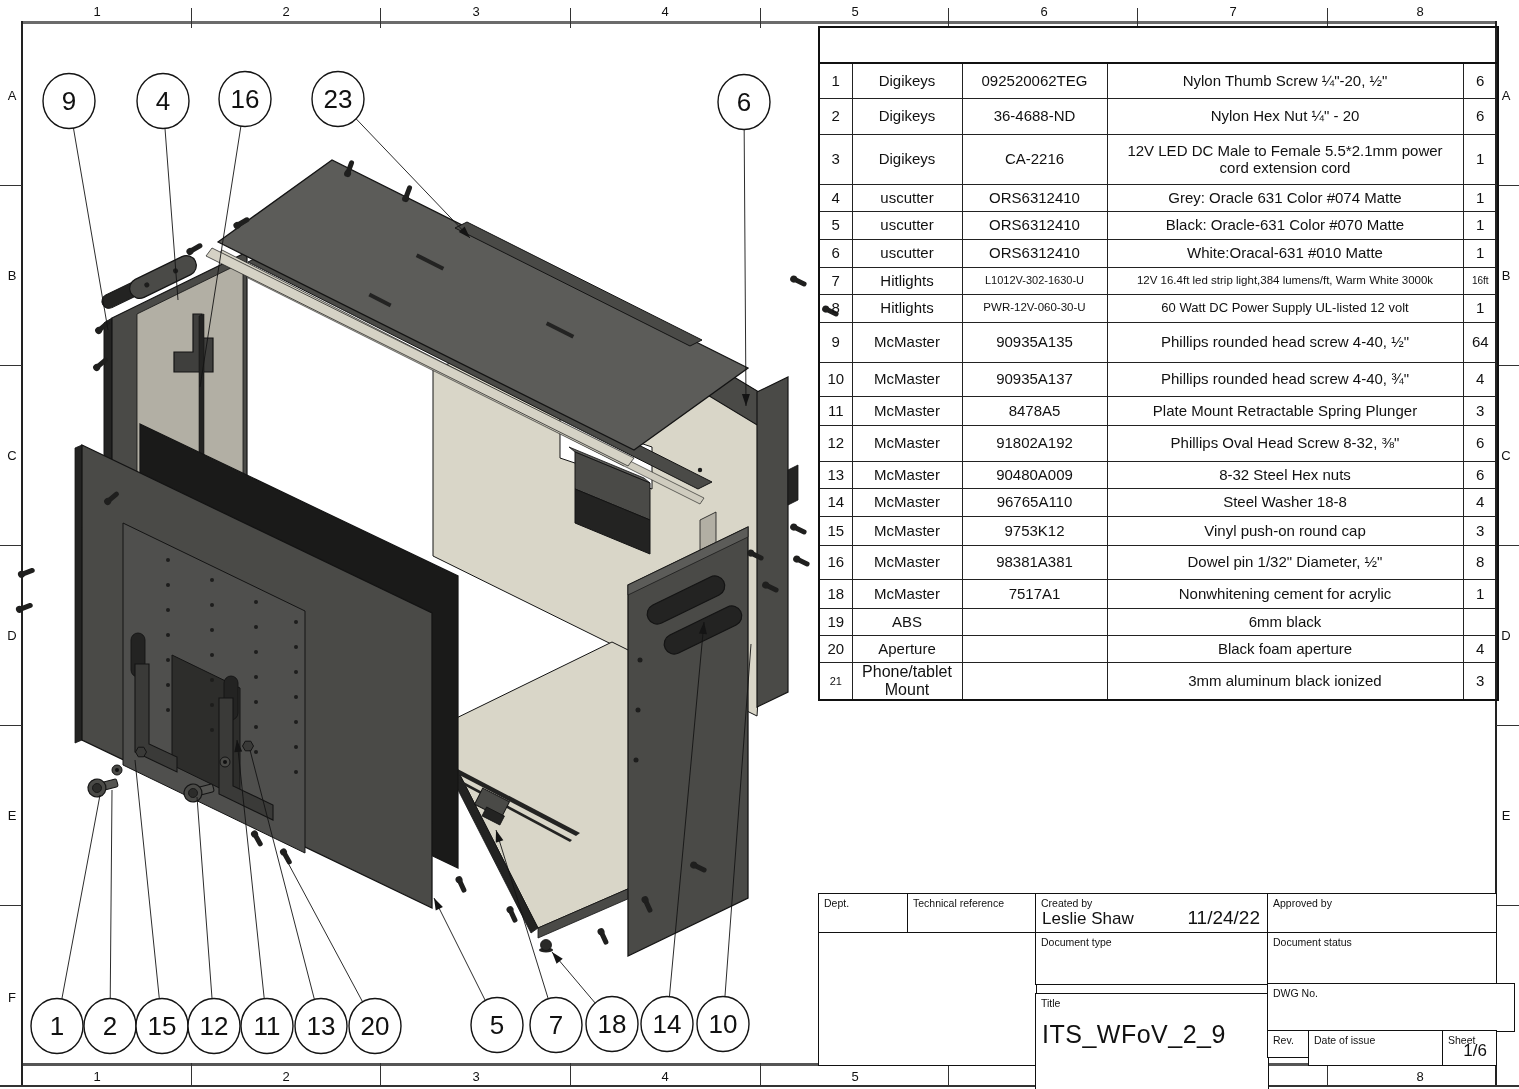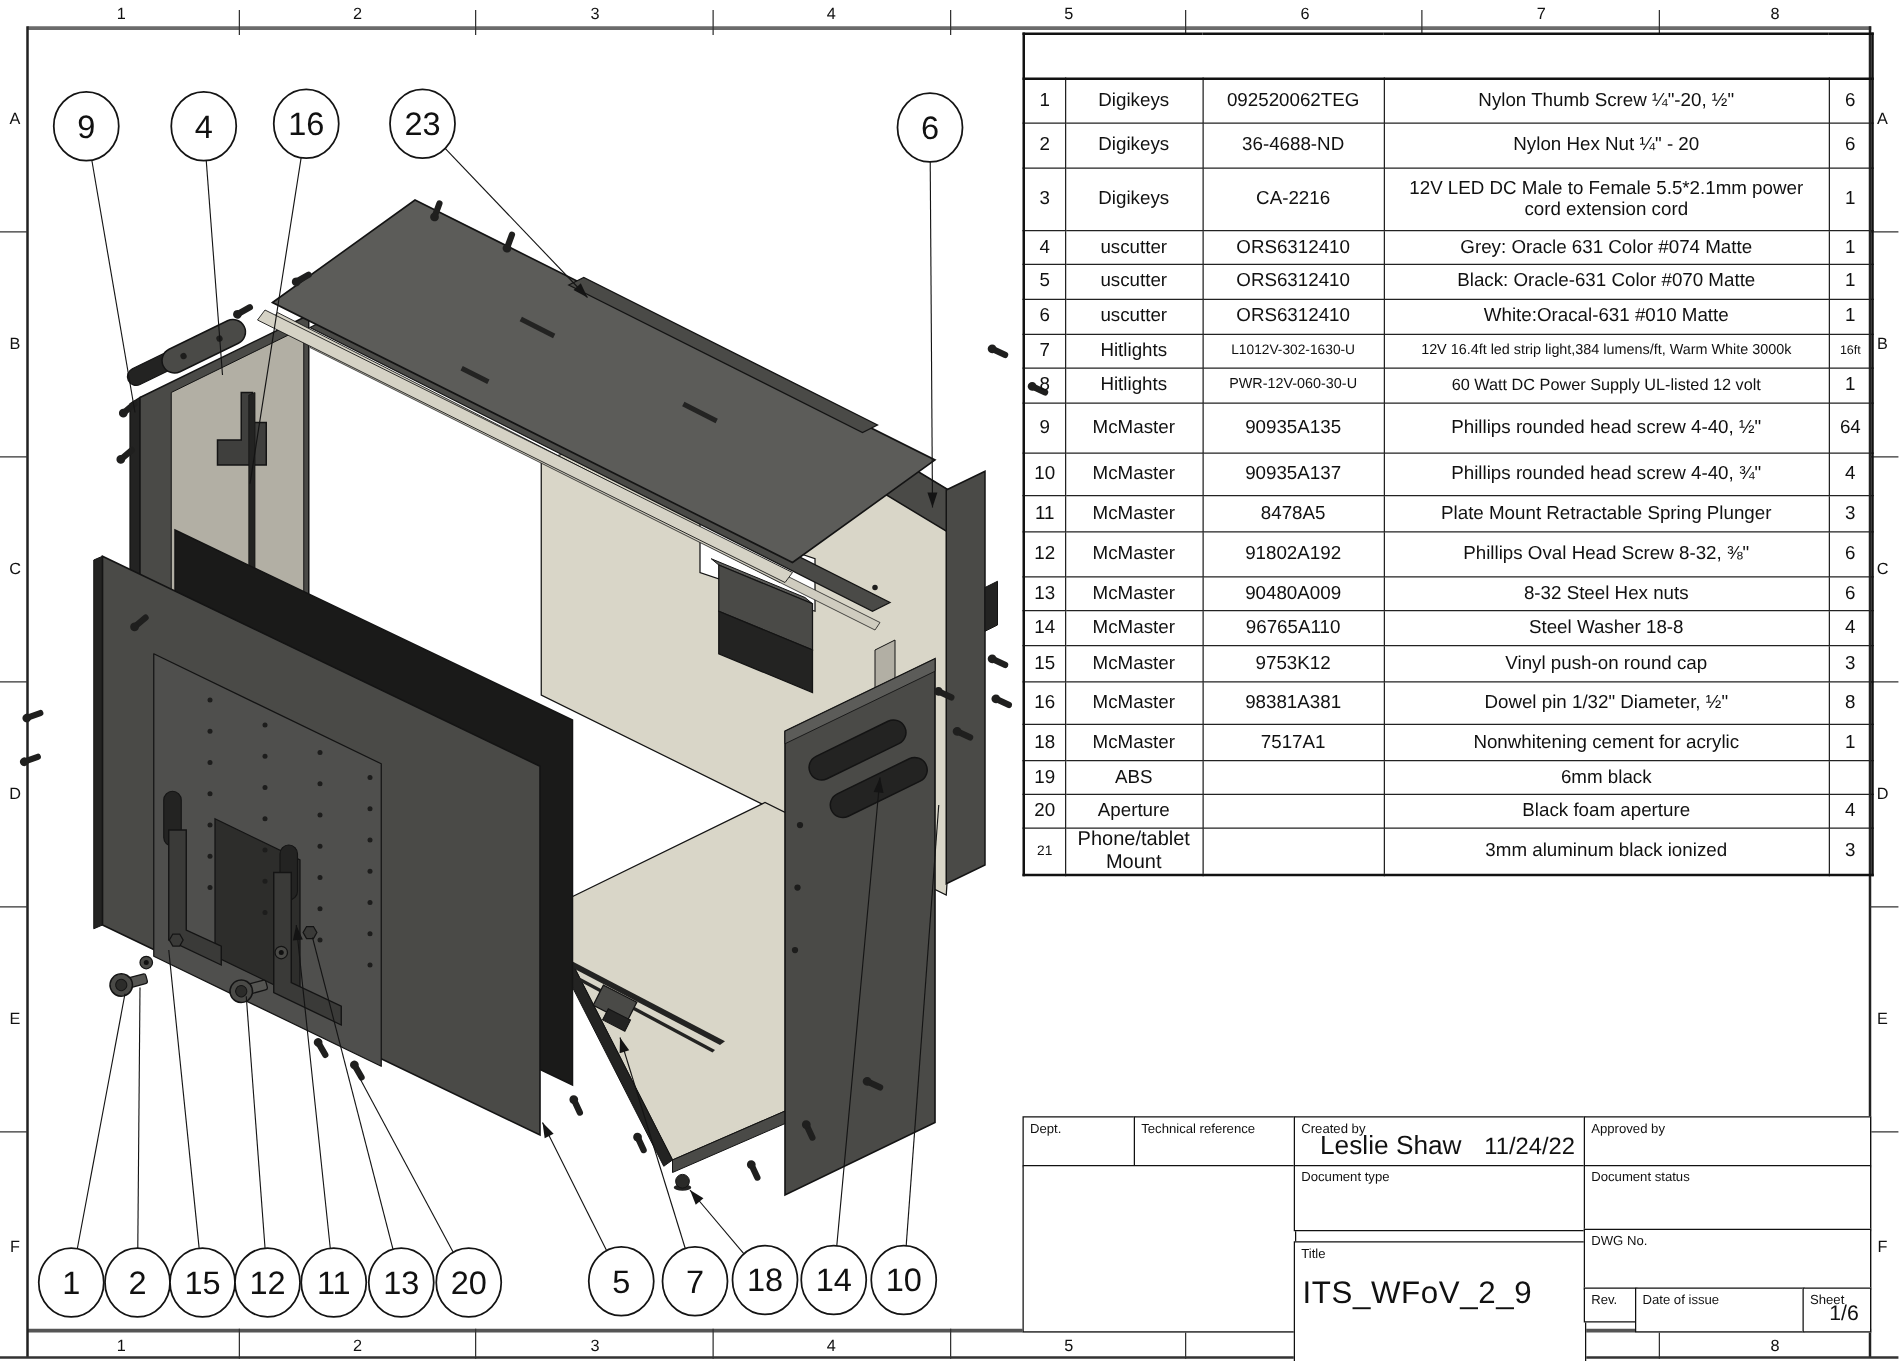--- a/index.html
+++ b/index.html
@@ -18,21 +18,21 @@
   
   table.bom{position:absolute;left:818px;top:26px;border-collapse:collapse;table-layout:fixed;
             border:2px solid #111;}
   table.bom td{border:1.4px solid #222;text-align:center;vertical-align:middle;
                font-size:15px;padding:0 2px;overflow:hidden;line-height:1.15;}
   table.bom td.c-desc{padding:0 4px;}
   table.bom tr.hdr td{border:2px solid #111;}
   
   .tb{border:1.6px solid #111;position:absolute;box-sizing:border-box;background:#fff;padding-left:16px;}
   .tb .lab{position:absolute;left:5px;top:3px;font-size:10.5px;color:#111;}
-  .tb .big{position:absolute;left:20px;bottom:4px;font-size:21px;}
+  .tb .big{position:absolute;left:6px;bottom:4px;font-size:17px;}
   .tb .date{position:absolute;right:8px;bottom:4px;font-size:19px;}
   .tb .title-big{position:absolute;left:6px;top:26px;font-size:25px;letter-spacing:.5px;}
   .tb .sheetval{position:absolute;right:9px;bottom:4px;font-size:17px;}
   svg text.bal{font-size:26px;fill:#111;text-anchor:middle;}
 </style>
 </head>
 <body>
 
 <div class="sheet">
 
@@ -514,21 +514,21 @@
     <div class="tb" style="left:1035px;top:932px;width:234px;height:53px">
       <span class="lab">Document type</span>
       </div>
     <div class="tb" style="left:1267px;top:932px;width:230px;height:53px">
       <span class="lab">Document status</span>
       </div>
     <div class="tb" style="left:1035px;top:993px;width:234px;height:104px">
       <span class="lab">Title</span>
       <span class="title-big">ITS_WFoV_2_9</span>
       </div>
-    <div class="tb" style="left:1267px;top:983px;width:230px;height:49px">
+    <div class="tb" style="left:1267px;top:983px;width:248px;height:49px">
       <span class="lab">DWG No.</span>
       </div>
     <div class="tb" style="left:1267px;top:1030px;width:43px;height:28px">
       <span class="lab">Rev.</span>
       </div>
     <div class="tb" style="left:1308px;top:1030px;width:136px;height:36px">
       <span class="lab">Date of issue</span>
       </div>
     <div class="tb" style="left:1442px;top:1030px;width:55px;height:36px">
       <span class="lab">Sheet</span>

